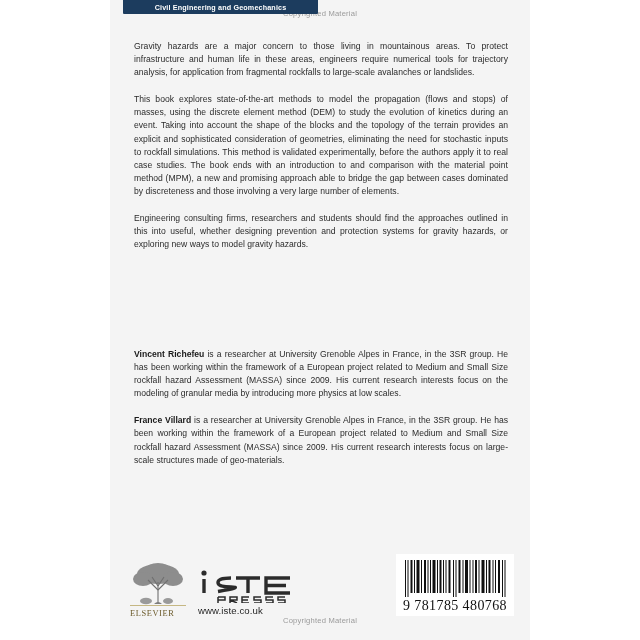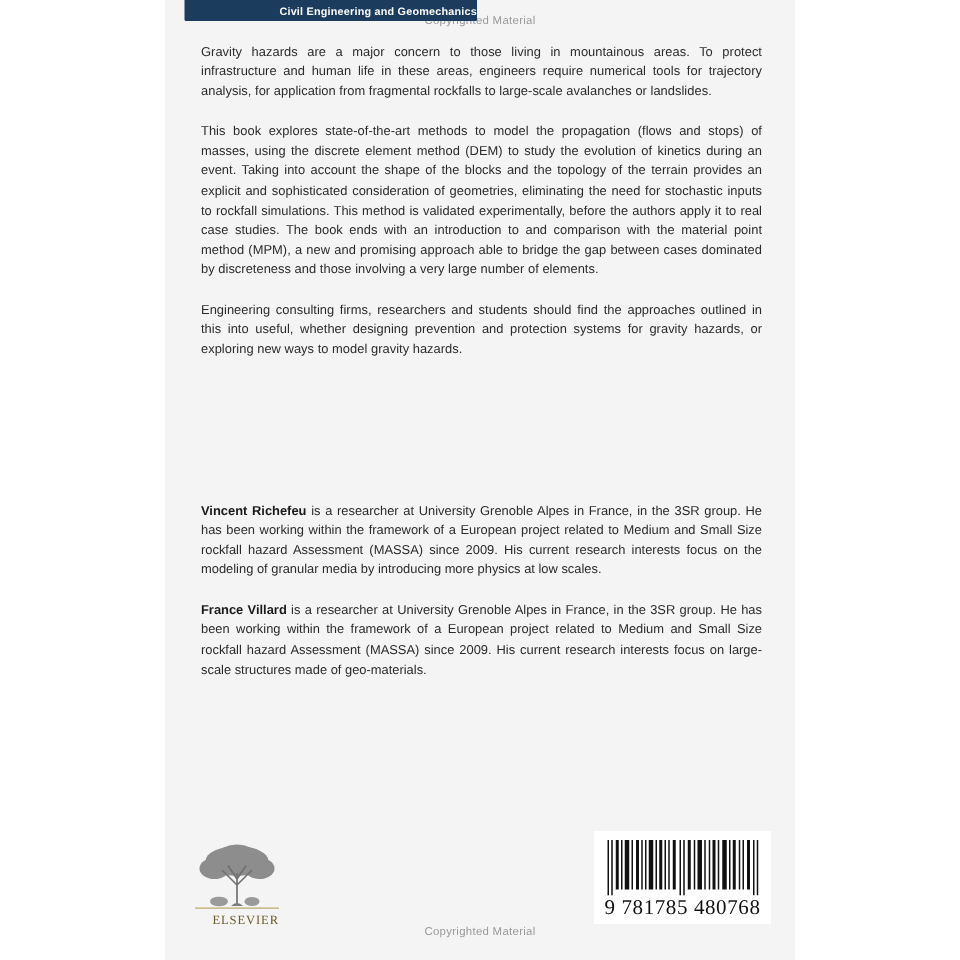--- a/index.html
+++ b/index.html
@@ -33,21 +33,21 @@
   
   .series-banner {
     position: absolute;
     left: 13px;
     top: 0px;
     width: 195px;
     height: 14px;
     background: #1c3c5e;
     display: flex;
     align-items: center;
-    justify-content: flex-end;
+    justify-content: center;
     border-radius: 0 0 1px 1px;
   }
   .series-banner .label {
     color: #ffffff;
     font-size: 7.2px;
     font-weight: bold;
     letter-spacing: 0.15px;
     white-space: nowrap;
   }
 
@@ -64,35 +64,35 @@
   .copyright-bottom { bottom: 15px; }
 
   
   .blurb {
     position: absolute;
     left: 24px;
     right: 22px;
     top: 28px;
   }
   .blurb p {
-    margin: 0 0 14px 0;
+    margin: 12px 0 14px 0;
     font-size: 8.6px;
     line-height: 13.1px;
     color: #2b2b2b;
     text-align: justify;
     text-justify: inter-word;
     letter-spacing: 0.02px;
   }
 
   
   .bios {
     position: absolute;
     left: 24px;
     right: 22px;
-    top: 334px;
+    top: 348px;
   }
   .bios p {
     margin: 0 0 14px 0;
     font-size: 8.6px;
     line-height: 13.1px;
     color: #2b2b2b;
     text-align: justify;
     text-justify: inter-word;
   }
   .bios .who { font-weight: bold; color: #1a1a1a; }
@@ -116,21 +116,21 @@
     width: 56px;
     height: 48px;
     display: block;
   }
   .elsevier .wordmark {
     margin-top: 1px;
     font-family: "Liberation Serif", serif;
     font-size: 8.4px;
     letter-spacing: 0.6px;
     color: #6b5a2a;
-    text-align: right;
+    text-align: left;
     border-top: 1px solid #b8a museum;
   }
 
   .iste {
     position: absolute;
     left: 88px;
     bottom: 2px;
     width: 115px;
   }
   .iste svg { display: block; }
@@ -211,20 +211,45 @@
           <path d="M24 44 q4 -4 8 0 z" fill="#7d7d7d"></path>
           <g fill="#9a9a9a">
             <ellipse cx="16" cy="41" rx="6" ry="3.2"></ellipse>
             <ellipse cx="38" cy="41" rx="5" ry="3"></ellipse>
           </g>
           <rect x="0" y="45" width="56" height="0.8" fill="#b9a867"></rect>
         </svg>
         <div class="wordmark">ELSEVIER</div>
       </div>
 
+      <div class="iste">
+        <svg width="112" height="36" viewBox="0 0 112 36">
+          <g fill="none" stroke="#2b2b2b" stroke-width="3.4">
+
+            <path d="M6 12 L6 26"></path>
+
+            <path d="M33 11 q-13 0 -13 4.5 t13 4.5 t-13 4.5"></path>
+
+            <path d="M38 11 L62 11 M50 11 L50 26"></path>
+
+            <path d="M92 11 L68 11 L68 26 L92 26 M68 18.5 L88 18.5"></path>
+          </g>
+          <circle cx="6" cy="6" r="2.6" fill="#2b2b2b"></circle>
+
+          <g fill="none" stroke="#2b2b2b" stroke-width="1.5">
+            <path d="M20 30 L20 36 M20 30 L27 30 L27 33 L20 33"></path>
+            <path d="M32 36 L32 30 L39 30 L39 33 L32 33 L39 36"></path>
+            <path d="M51 30 L44 30 L44 36 L51 36 M44 33 L50 33"></path>
+            <path d="M63 30 L56 30 L56 33 L63 33 L63 36 L56 36"></path>
+            <path d="M75 30 L68 30 L68 33 L75 33 L75 36 L68 36"></path>
+            <path d="M87 30 L80 30 L80 33 L87 33 L87 36 L80 36"></path>
+          </g>
+        </svg>
+        <div class="url">www.iste.co.uk</div>
+      </div>
 
       <div class="barcode-wrap">
         <svg class="barcode-bars" viewBox="0 0 216 76" preserveAspectRatio="none">
           <rect x="0" y="0" width="216" height="76" fill="#ffffff"></rect>
           <g fill="#111111">
             <rect x="8" y="2" width="2" height="74"></rect>
             <rect x="13" y="2" width="2" height="74"></rect>
             <rect x="19" y="2" width="4" height="66"></rect>
             <rect x="26" y="2" width="2" height="66"></rect>
             <rect x="31" y="2" width="6" height="66"></rect>

